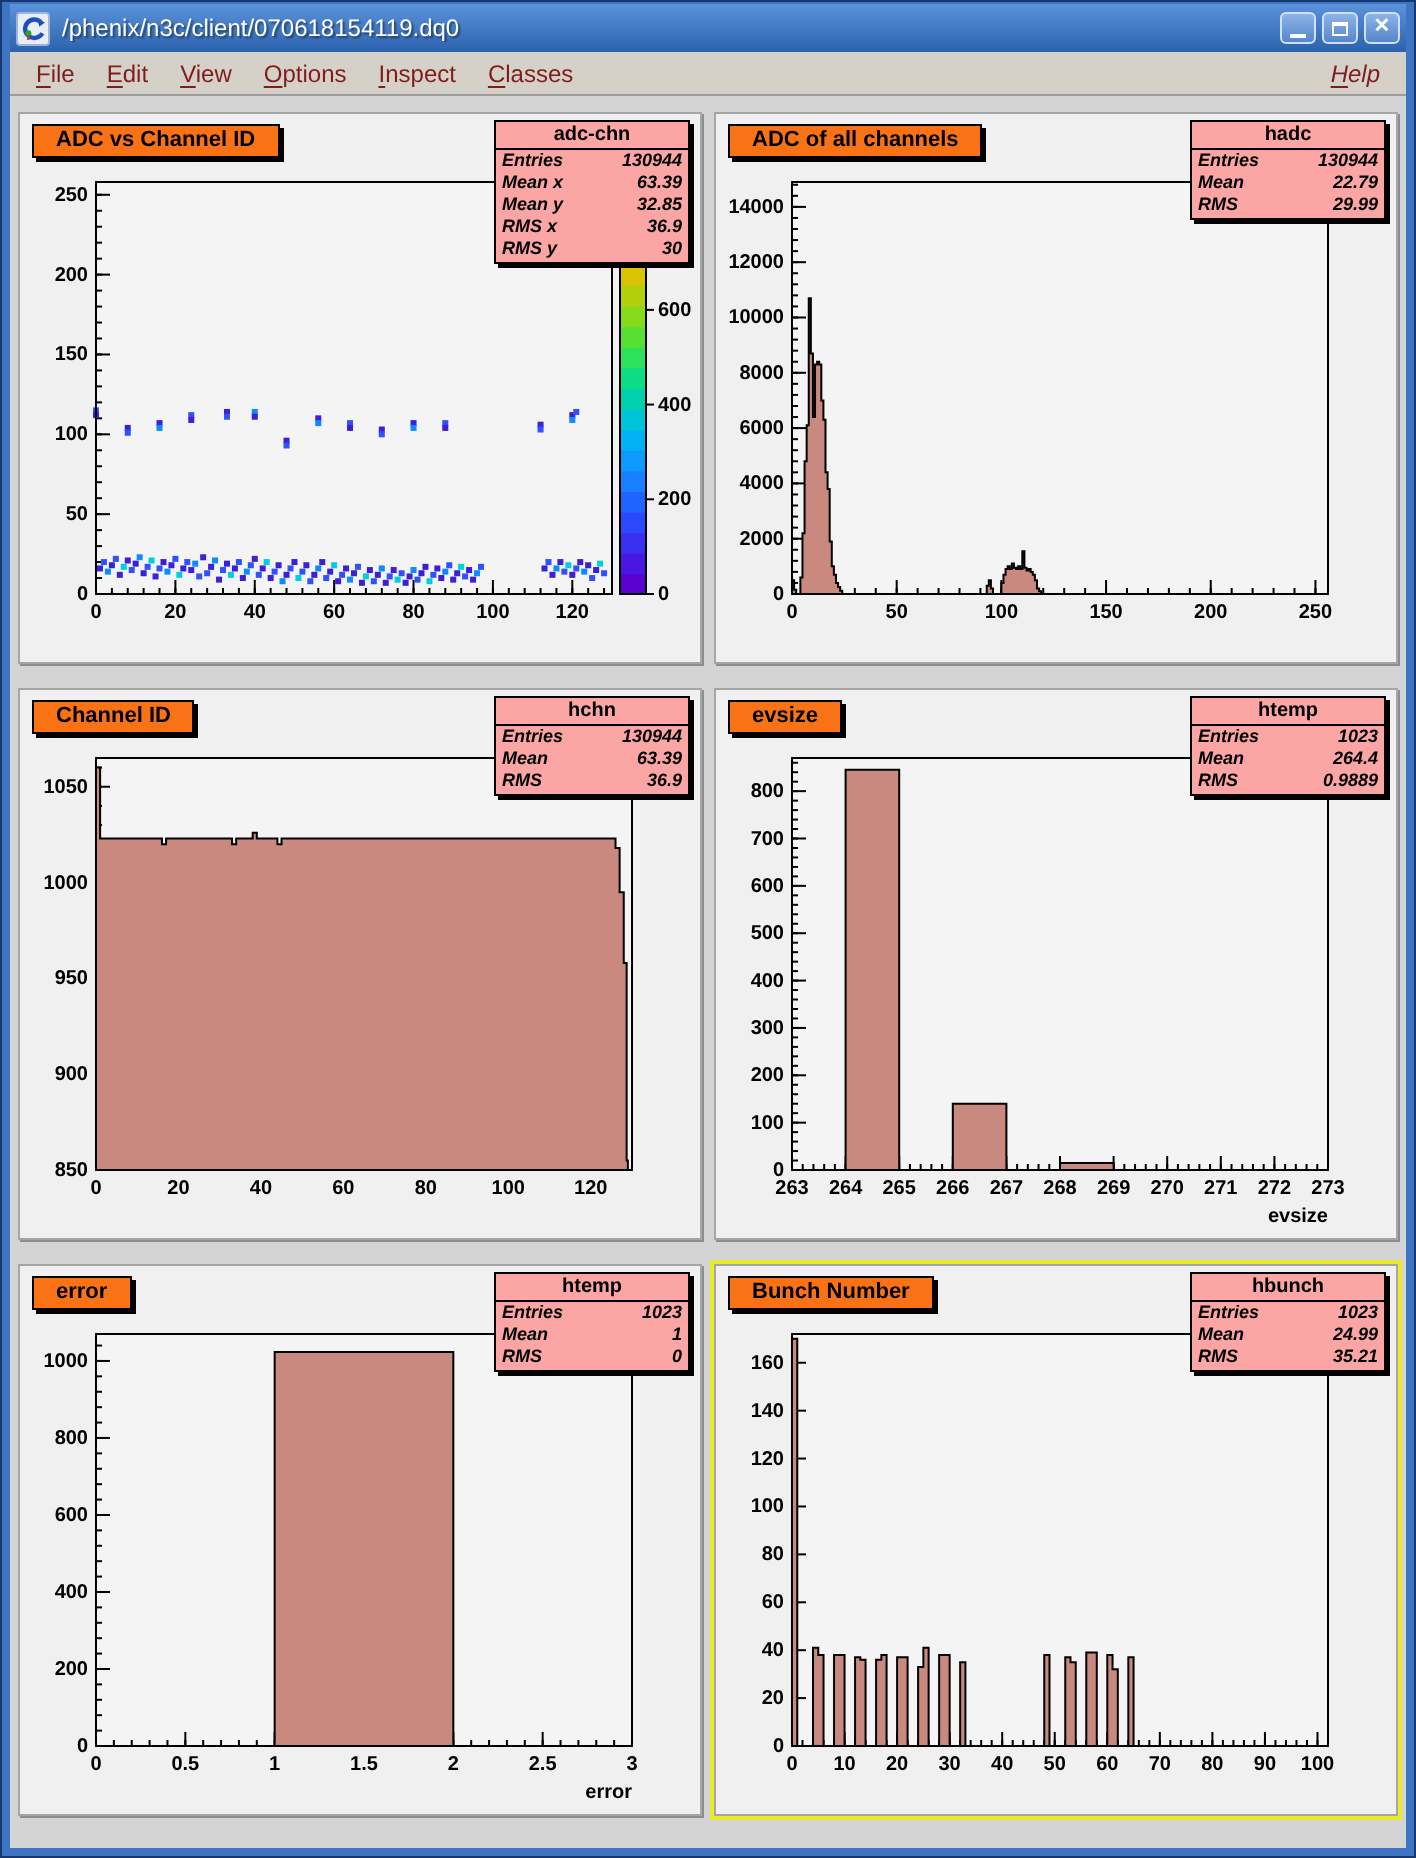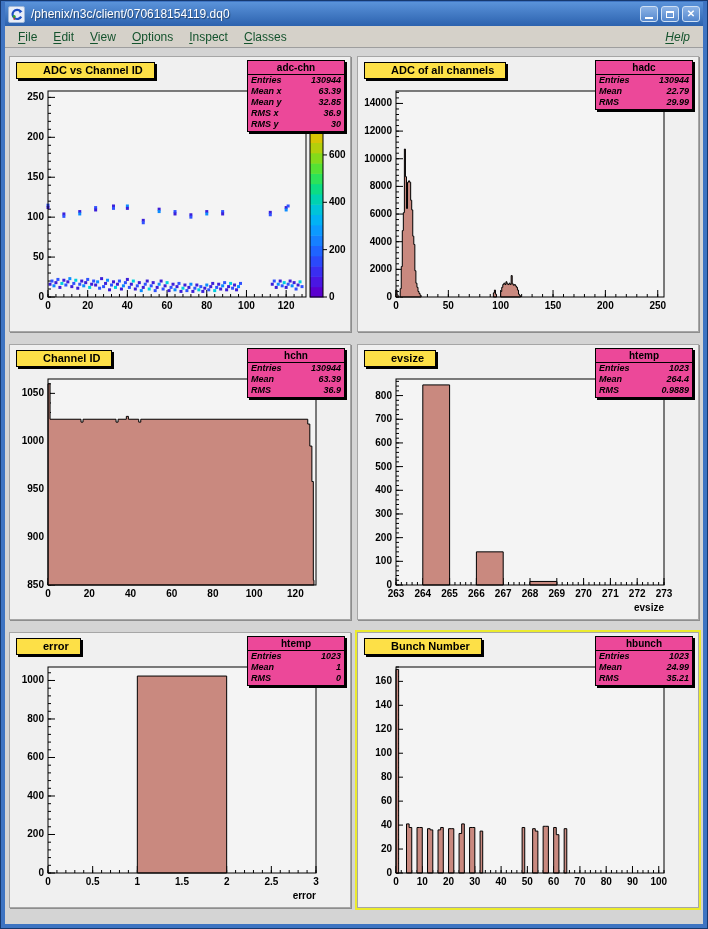--- a/index.html
+++ b/index.html
@@ -14,32 +14,32 @@
   .title-text{color:#fff;font-weight:normal;font-size:12px;flex:1 1 auto;
     text-shadow:1px 1px 1px rgba(0,0,0,0.45);white-space:nowrap;overflow:hidden;}
   .winbtns{display:flex;gap:3px;flex:0 0 auto;}
   .wbtn{width:18px;height:16px;border:1px solid #cfe0f4;border-radius:3px;
     background:linear-gradient(#8db4e6,#5487cd);display:flex;align-items:center;justify-content:center;
     color:#fff;font-weight:bold;font-size:10px;line-height:1;cursor:default;}
   .glyph-min{width:8px;height:2px;background:#fff;margin-top:7px;}
   .glyph-max{width:8px;height:7px;border:1px solid #fff;border-top-width:2px;}
   
   .menubar{height:22px;background:#d5d1c9;border-bottom:1px solid #9e9e9e;
-    display:flex;align-items:center;font-size:12px;color:#14532d;padding:0 6px;gap:2px;}
+    display:flex;align-items:center;font-size:12px;color:#7f1d1d;padding:0 6px;gap:2px;}
   .menu-item{padding:2px 7px;cursor:default;}
   .menu-item.help{margin-left:auto;font-style:italic;}
   .menu-item u{text-underline-offset:2px;}
   
   .canvas{position:relative;height:876px;background:#d4d4d4;}
   .pad{position:absolute;width:342px;height:276px;background:#f0f0f0;
     border:1px solid #a6a6a6;box-shadow:1px 1px 0 #8d8d8d;}
   .pad.selected{outline:2px solid #ebeb2d;}
-  .ptitle{position:absolute;left:6px;top:5px;background:#fde047;border:1px solid #000;
-    box-shadow:2px 2px 0 #000;font-size:11px;font-weight:bold;padding:1px 11px 2px 26px;z-index:3;white-space:nowrap;}
-  .stats{position:absolute;top:3px;right:5px;width:98px;background:#ec4899;border:1px solid #000;
+  .ptitle{position:absolute;left:6px;top:5px;background:#f97316;border:1px solid #000;
+    box-shadow:2px 2px 0 #000;font-size:11px;font-weight:bold;padding:1px 11px 2px 11px;z-index:3;white-space:nowrap;}
+  .stats{position:absolute;top:3px;right:5px;width:98px;background:#fca5a5;border:1px solid #000;
     box-shadow:2px 2px 0 #000;z-index:3;font-size:9px;font-weight:bold;padding-bottom:1px;}
   .stats .sname{text-align:center;border-bottom:1px solid #000;font-size:10px;padding:1px 0;}
   .srow{display:flex;justify-content:space-between;padding:0 3px;line-height:11px;font-style:italic;}
   svg.plot{position:absolute;left:0;top:0;z-index:1;}
   svg text{font-family:"Liberation Sans",sans-serif;font-weight:bold;font-size:10px;fill:#000;}
 </style>
 </head>
 <body>
 
 <div class="window">

